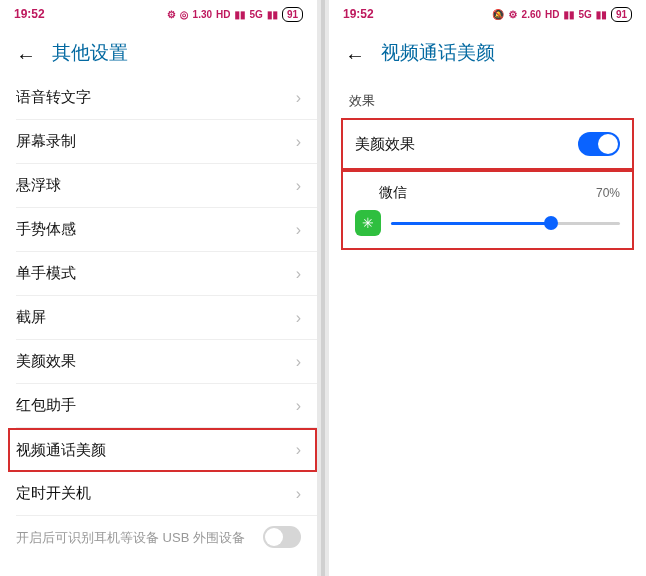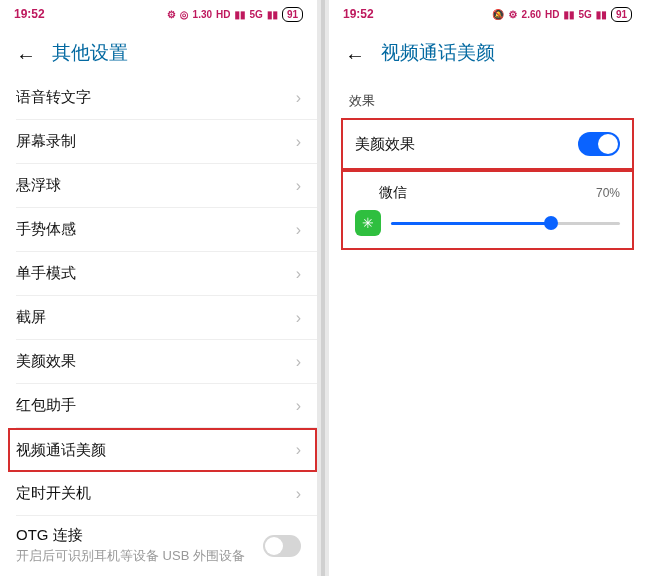--- a/index.html
+++ b/index.html
@@ -263,21 +263,20 @@
     <div class="list-item highlighted">
       <span class="list-label">视频通话美颜</span>
       <span class="chevron">›</span>
     </div>
     <div class="list-item">
       <span class="list-label">定时开关机</span>
       <span class="chevron">›</span>
     </div>
     <div class="otg-row">
       <div>
-        <div class="otg-label">OTG 连接</div>
         <div class="otg-sub">开启后可识别耳机等设备    USB 外围设备</div>
       </div>
       <div class="toggle">
           <div class="knob"></div>
         </div>
     </div>
   </div>
 </div>
 
 <div class="divider-col"></div>

